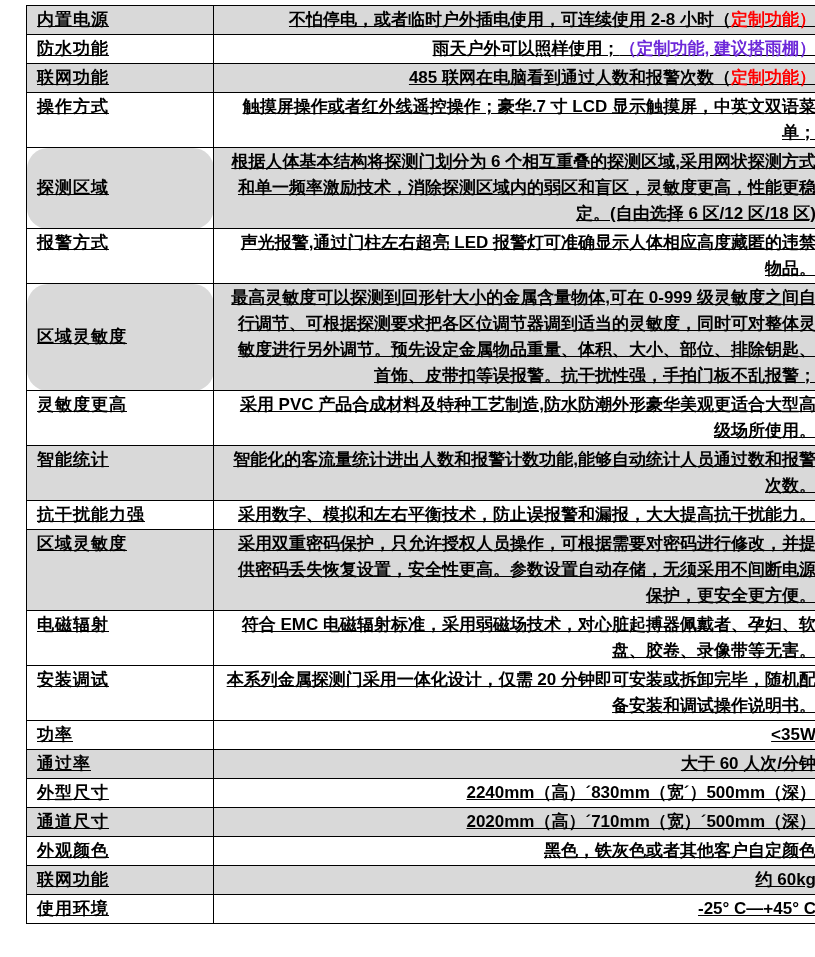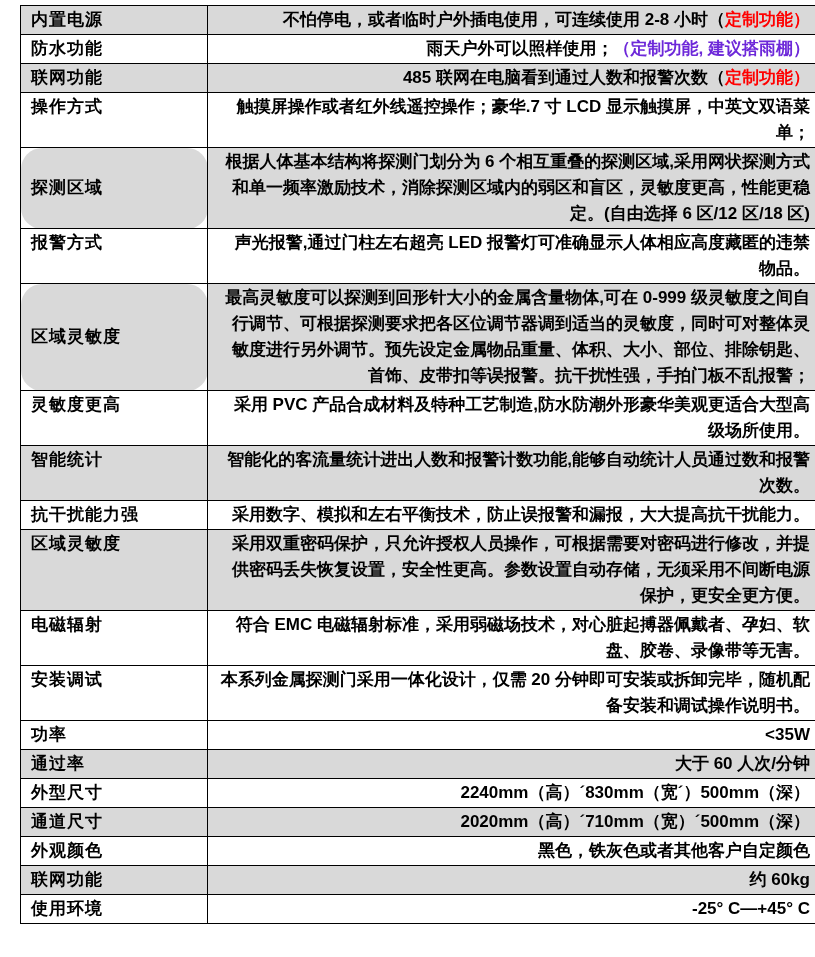--- a/index.html
+++ b/index.html
@@ -12,21 +12,22 @@
     height: 957px;
     overflow: hidden;
     font-family: "Liberation Sans", "DejaVu Sans", sans-serif;
     -webkit-font-smoothing: antialiased;
   }
   .page {
     width: 815px;
     height: 957px;
     background: #ffffff;
     box-sizing: border-box;
-    padding: 5px 8px 0 20px;
+    padding: 5px 8px 0 26px;
+    text-decoration: underline;
   }
   table.spec {
     border-collapse: collapse;
     width: 799px;
     table-layout: fixed;
   }
   table.spec td {
     border: 1.6px solid #000000;
     font-size: 17px;
     font-weight: bold;

